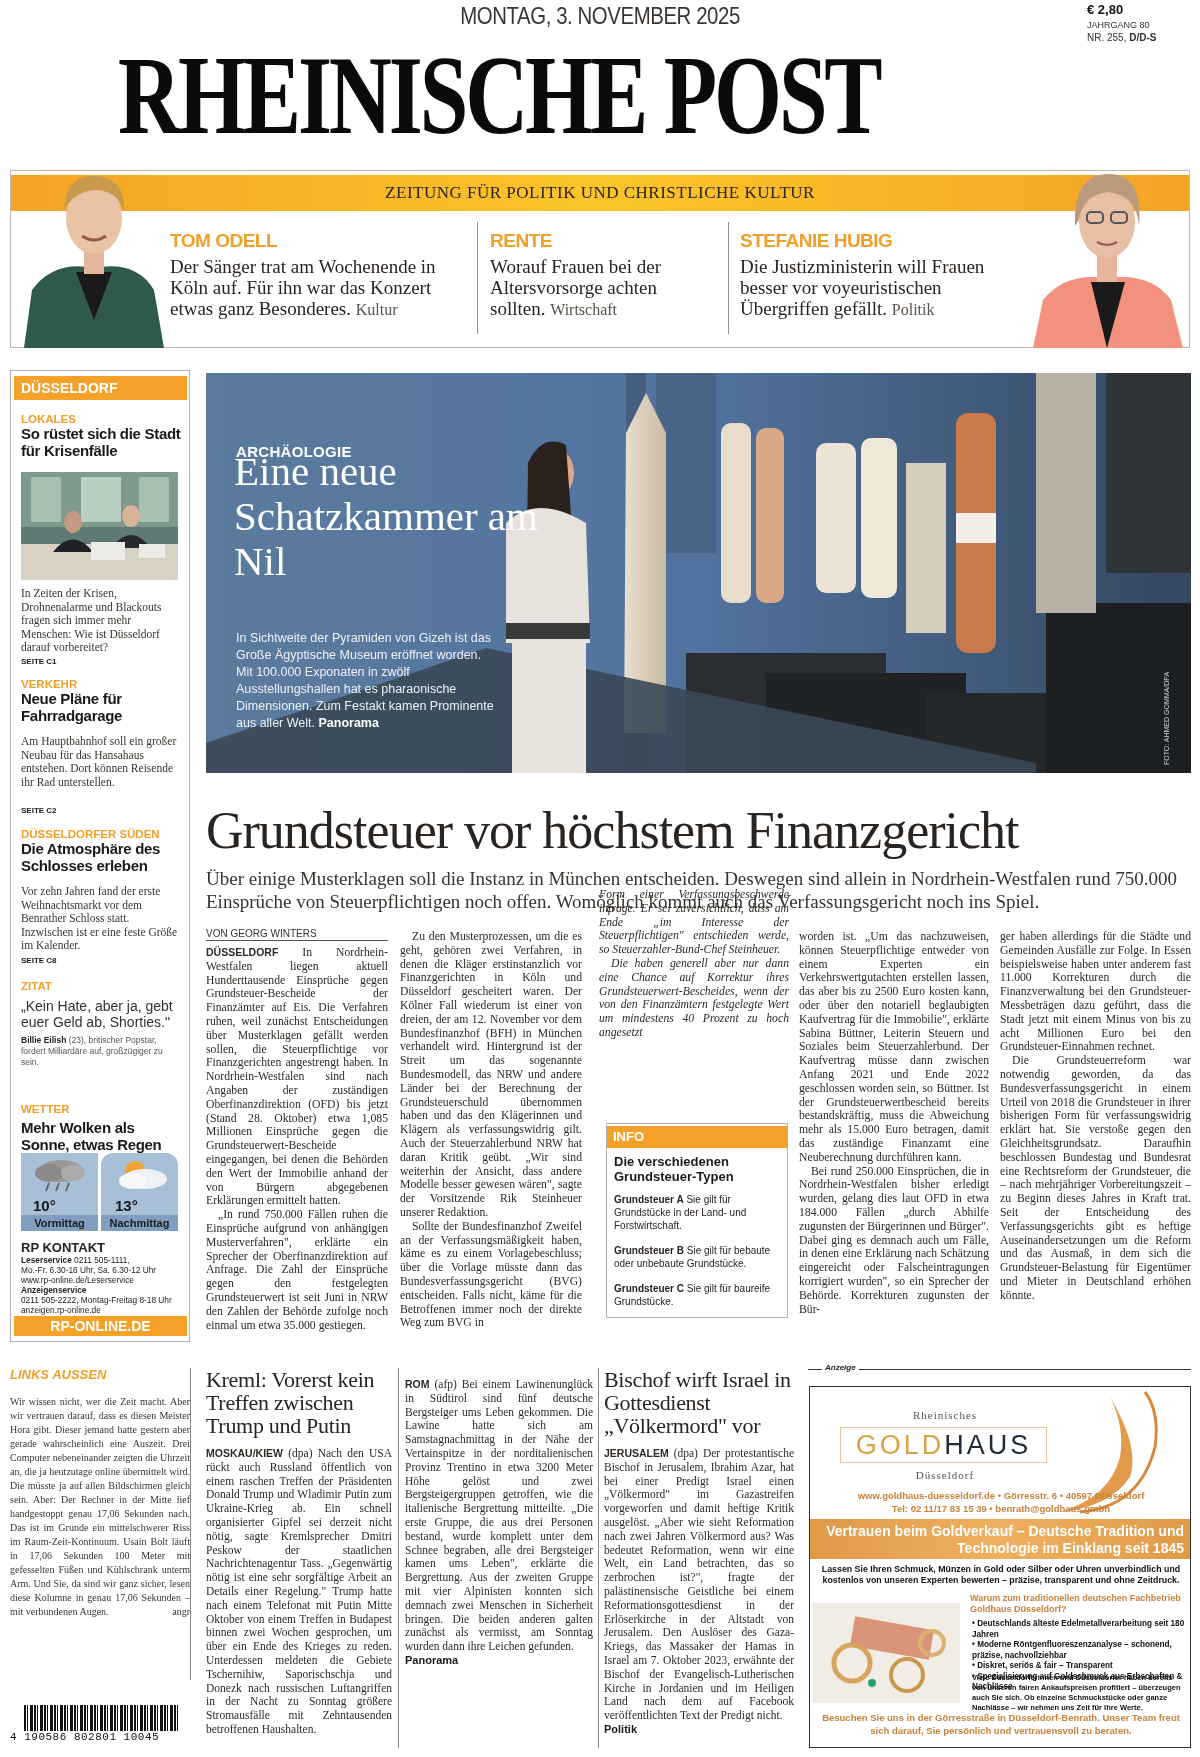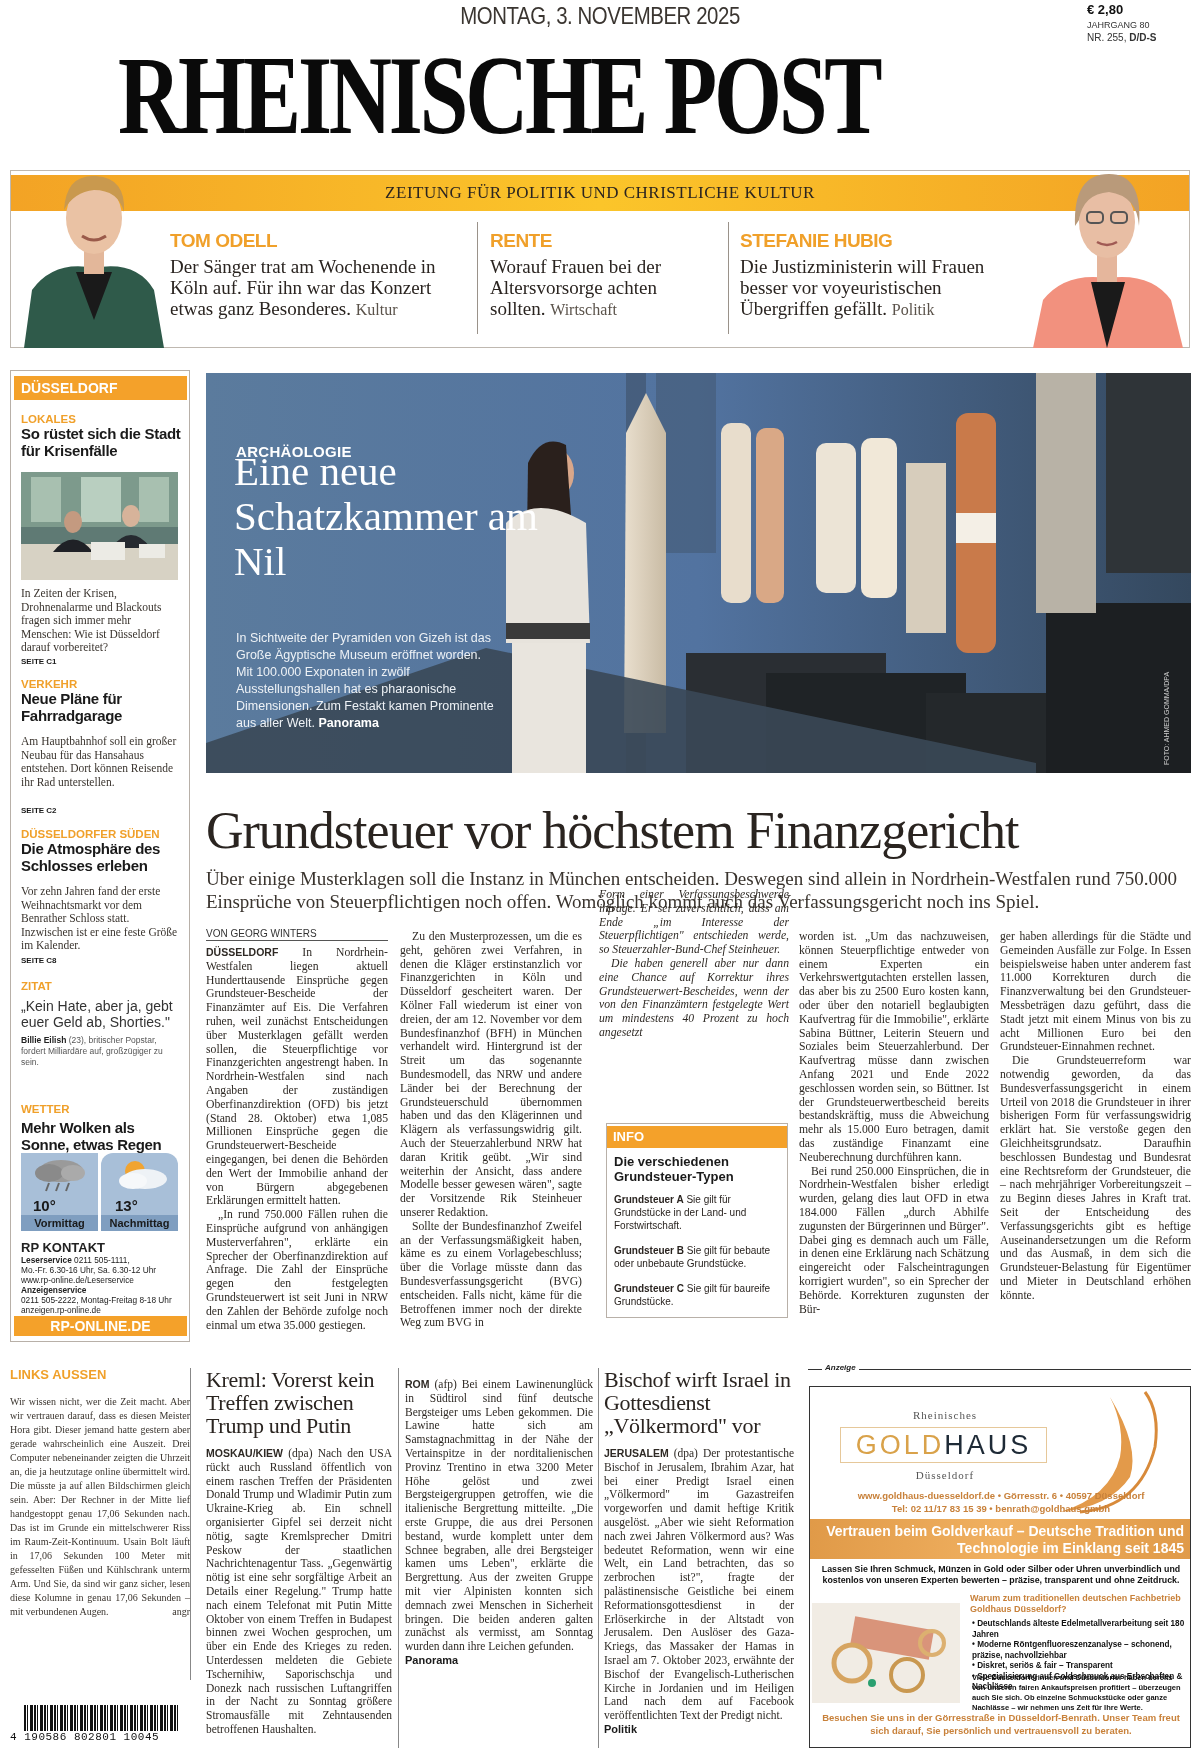--- a/index.html
+++ b/index.html
@@ -203,21 +203,21 @@
     <b>Leserservice</b> <span>0211 505-1111,</span><br>
     <span>Mo.-Fr. 6.30-16 Uhr, Sa. 6.30-12 Uhr</span><br>
     <span>www.rp-online.de/Leserservice</span><br>
     <b>Anzeigenservice</b><br>
     <span>0211 505-2222, Montag-Freitag 8-18 Uhr</span><br>
     <span>anzeigen.rp-online.de</span>
   </div>
 </div>
 <div class="abs orange-bar" style="left:14px;top:1316px;width:173px;height:20px;text-align:center;font-size:14px;line-height:20px;">RP-ONLINE.DE</div>
 
-<div id="links-kicker" class="abs kicker" style="font-size:13px;">LINKS AUSSEN</div>
+<div id="links-kicker" class="abs kicker" style="font-size:13px;font-style:italic;">LINKS AUSSEN</div>
 <div class="abs" style="left:190px;top:1368px;width:1px;height:312px;background:#888;"></div>
 <div id="links-text" class="abs">
   <span>Wir wissen nicht, wer die Zeit macht. Aber wir vertrauen darauf, dass es diesen Meister Hora gibt. Dieser jemand hatte gestern aber gerade wahrscheinlich eine Auszeit. Drei Computer nebeneinander zeigten die Uhrzeit an, die ja heutzutage online übermittelt wird. Die müsste ja auf allen Bildschirmen gleich sein. Aber: Der Rechner in der Mitte lief handgestoppt genau 17,06 Sekunden nach. Das ist im Grunde ein mittelschwerer Riss im Raum-Zeit-Kontinuum. Usain Bolt läuft in 17,06 Sekunden 100 Meter mit gefesselten Füßen und Kühlschrank unterm Arm. Und Sie, da sind wir ganz sicher, lesen diese Kolumne in genau 17,06 Sekunden – mit verbundenen Augen.</span>
   <span style="float:right;">angr</span>
 </div>
 <div id="barcode" class="abs">
   <div style="height:26px;margin-left:14px;width:154px;background:repeating-linear-gradient(90deg,#111 0 2px,#fff 2px 3px,#111 3px 4px,#fff 4px 6px,#111 6px 9px,#fff 9px 10px);"></div>
   <div style="font-family:'Liberation Mono',monospace;font-size:11px;color:#111;letter-spacing:0.5px;">4 190586 802801    10045</div>
 </div>
 

